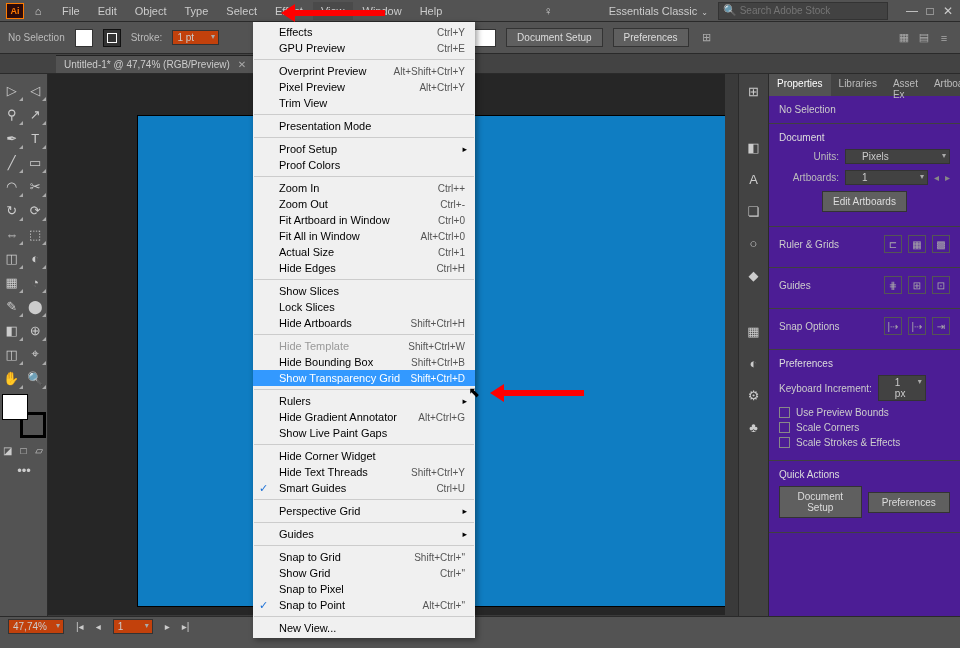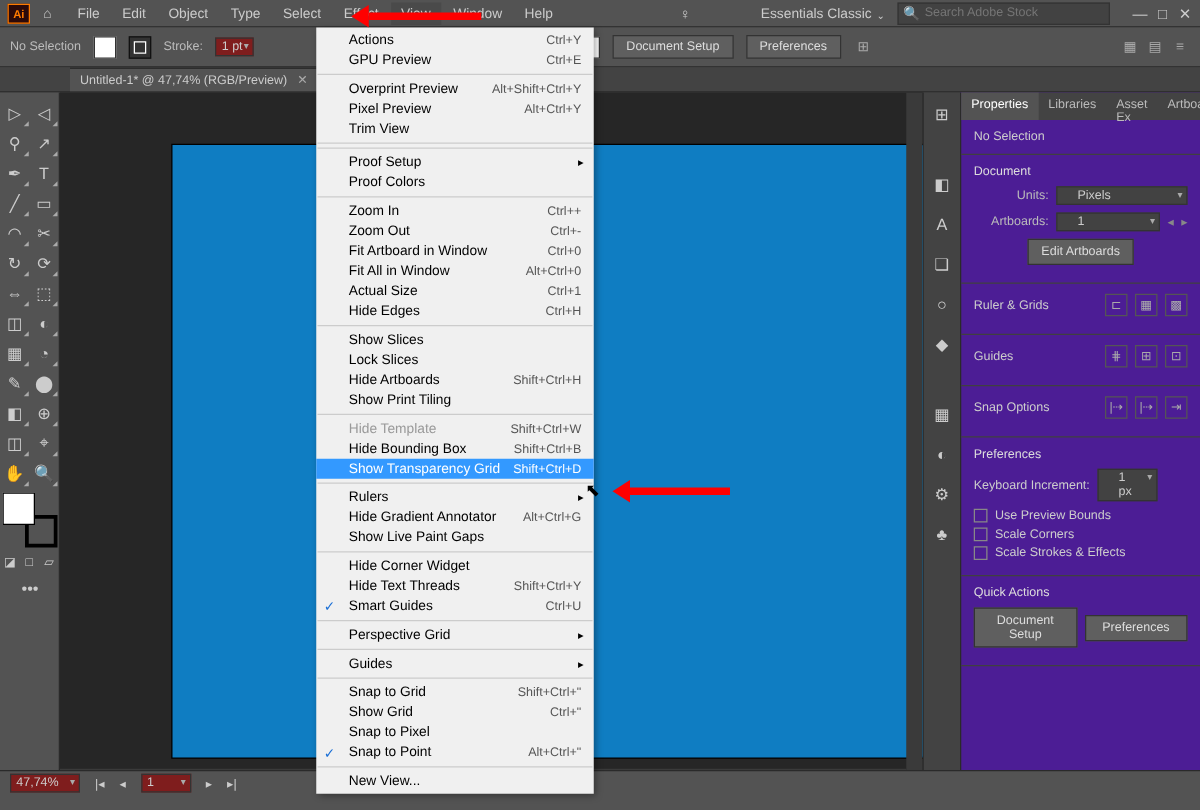--- a/index.html
+++ b/index.html
@@ -16,21 +16,21 @@
   .search-box input { background: transparent; border: none; color: #aaa; font-size: 10px; width: 100%; outline: none; }
   .wspace { display: flex; align-items: flex-end; gap: 4px; margin-left: 46px; }
   .win-controls { display: flex; gap: 6px; margin-left: 8px; }
   .win-btn { width: 12px; height: 12px; display:flex; align-items:center; justify-content:center; color:#ccc; font-size:12px;}
   
   .controlbar { height: 32px; background: #535353; display: flex; align-items: center; padding: 0 8px; gap: 10px; border-bottom: 1px solid #2a2a2a; }
   .clabel { color: #bbb; font-size: 10px; }
   .swatch { width: 18px; height: 18px; background: #fff; border: 1px solid #333; }
   .swatch2 { width: 18px; height: 18px; background: #333; border: 1px solid #111; position:relative; }
   .swatch2:after { content:""; position:absolute; inset:3px; border:1px solid #fff;}
-  .dropdown { background: #7f1d1d; border: 1px solid #333; padding: 1px 8px 1px 4px; position: relative; font-size:10px;}
+  .dropdown { background: #c2410c; border: 1px solid #333; padding: 1px 24px 1px 4px; position: relative; font-size:10px;}
   .dropdown:after { content: "▾"; position: absolute; right: 3px; top: 1px; font-size: 8px; color: #aaa; }
   .ctrl-btn { background: #5f5f5f; border: 1px solid #333; padding: 3px 10px; font-size:10px; color:#ddd;}
   .controlbar .right { margin-left:auto; display:flex; gap:4px;}
   .mini-icon { width:16px; height:16px; display:flex;align-items:center;justify-content:center;color:#aaa;}
   
   .tabbar { height: 20px; background: #434343; display: flex; align-items: flex-end; padding-left: 56px; border-bottom: 1px solid #2a2a2a; }
   .doctab { background: #535353; padding: 3px 8px; font-size: 10px; display: flex; align-items: center; gap: 8px; border-top:1px solid #222;}
   .tab-close { font-size: 10px; color: #aaa; }
   
   .main { position: absolute; top: 74px; left: 0; right: 0; bottom: 20px; background: #323232; display: flex; }
@@ -320,40 +320,43 @@
   <div class="dropdown" style="width:56px;">47,74%</div>
   <span>|◂</span>
   <span>◂</span>
   <div class="dropdown" style="width:40px;">1</div>
   <span>▸</span>
   <span>▸|</span>
 </div>
 
 <div class="viewmenu" id="viewmenu">
     <div class="vm-item">
-      <span>Actions</span>
+      <span>Effects</span>
       <span class="shortcut">Ctrl+Y</span>
     </div>
     <div class="vm-item">
       <span>GPU Preview</span>
       <span class="shortcut">Ctrl+E</span>
     </div>
     <div class="vm-item sep"></div>
     <div class="vm-item">
       <span>Overprint Preview</span>
       <span class="shortcut">Alt+Shift+Ctrl+Y</span>
     </div>
     <div class="vm-item">
       <span>Pixel Preview</span>
       <span class="shortcut">Alt+Ctrl+Y</span>
     </div>
     <div class="vm-item">
       <span>Trim View</span>
     </div>
     <div class="vm-item sep"></div>
+    <div class="vm-item">
+      <span>Presentation Mode</span>
+    </div>
     <div class="vm-item sep"></div>
     <div class="vm-item sub">
       <span>Proof Setup</span>
     </div>
     <div class="vm-item">
       <span>Proof Colors</span>
     </div>
     <div class="vm-item sep"></div>
     <div class="vm-item">
       <span>Zoom In</span>
@@ -382,23 +385,20 @@
     <div class="vm-item sep"></div>
     <div class="vm-item">
       <span>Show Slices</span>
     </div>
     <div class="vm-item">
       <span>Lock Slices</span>
     </div>
     <div class="vm-item">
       <span>Hide Artboards</span>
       <span class="shortcut">Shift+Ctrl+H</span>
-    </div>
-    <div class="vm-item">
-      <span>Show Print Tiling</span>
     </div>
     <div class="vm-item sep"></div>
     <div class="vm-item disabled">
       <span>Hide Template</span>
       <span class="shortcut">Shift+Ctrl+W</span>
     </div>
     <div class="vm-item">
       <span>Hide Bounding Box</span>
       <span class="shortcut">Shift+Ctrl+B</span>
     </div>

